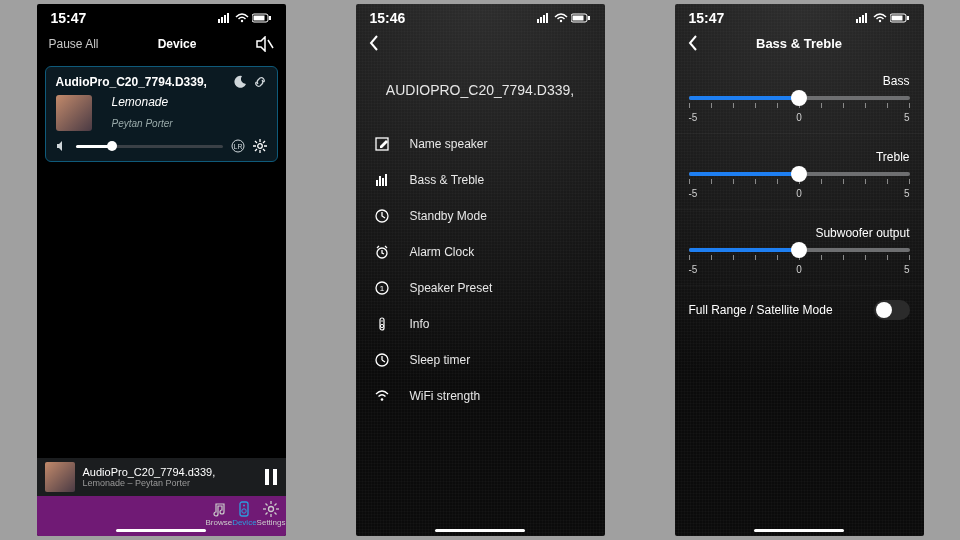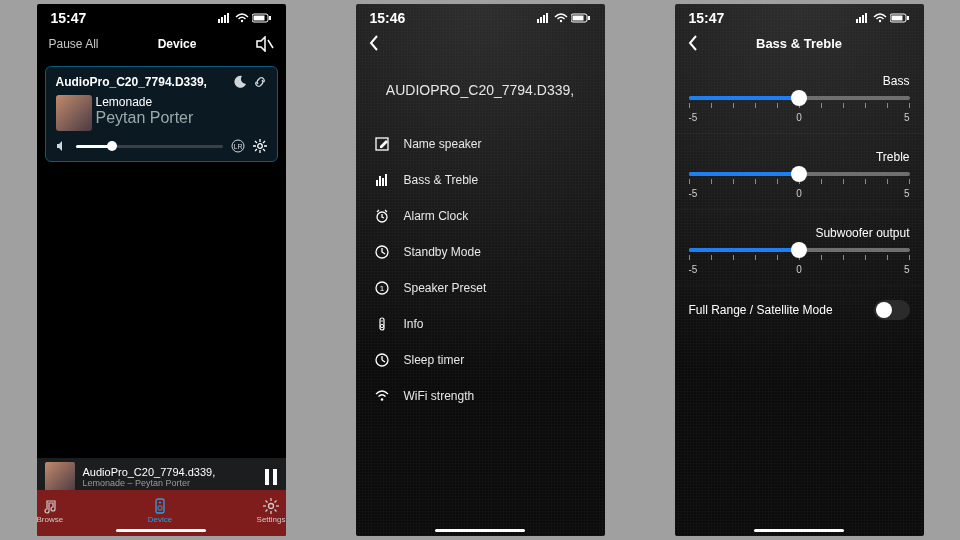--- a/index.html
+++ b/index.html
@@ -31,51 +31,51 @@
 
   
   .p1-head { display:flex; align-items:center; justify-content:space-between; padding:8px 12px; }
   .p1-head .title { font-weight:600; }
   .card {
     margin:6px 8px; border:1px solid #0f5a7a; border-radius:6px;
     background:#0b1a22; padding:8px 10px;
   }
   .card-top { display:flex; align-items:center; gap:6px; }
   .card-title { flex:1; font-size:12px; font-weight:700; }
-  .card-mid { display:flex; gap:4px; margin-top:6px; }
+  .card-mid { display:flex; gap:20px; margin-top:6px;font-style:italic; }
   .album { width:36px; height:36px; background:linear-gradient(135deg,#c28a6b,#4a3a44); border-radius:3px; }
   .tracktext .song { font-size:12px; color:#fff; }
-  .tracktext .artist { font-size:16px; color:#9aa; }
+  .tracktext .artist { font-size:10px; color:#9aa;margin-top:9px; }
   .card-bot { display:flex; align-items:center; gap:8px; margin-top:8px; }
   .vol-track { flex:1; position:relative; height:3px; background:#3a4046; border-radius:2px; }
   .vol-fill { position:absolute; left:0; top:0; height:100%; width:25%; background:#fff; border-radius:2px; }
   .vol-thumb { position:absolute; top:50%; left:25%; transform:translate(-50%,-50%); width:10px; height:10px; background:#fff; border-radius:50%; }
   .miniplayer {
     position:absolute; bottom:40px; left:0; right:0; height:38px;
     background:#1b1d1f; display:flex; align-items:center; padding:0 8px; gap:8px;
   }
   .mini-album { width:30px; height:30px; background:linear-gradient(135deg,#c28a6b,#4a3a44); border-radius:2px; }
   .mini-txt .l1 { font-size:11px; }
   .mini-txt .l2 { font-size:9px; color:#999; }
   .tabbar {
-    position:absolute; bottom:0; left:0; right:0; height:46px;
-    background:#7f1d1d; display:flex; justify-content:space-between; align-items:center;
+    position:absolute; bottom:0; left:0; right:0; height:40px;
+    background:#701a75; display:flex; justify-content:flex-end; align-items:center;
     padding-bottom:4px;
   }
   .tab { display:flex; flex-direction:column; align-items:center; font-size:8px; color:#ccc; gap:1px; }
   .tab.active { color:#2a9fe0; }
 
   
   .navrow { display:flex; align-items:center; padding:8px 12px; position:relative; height:30px; }
   .navtitle { position:absolute; left:0; right:0; text-align:center; font-weight:600; font-size:13px; }
 
   
   .devname { text-align:center; font-size:14px; font-weight:500; color:#e6e6e6; padding:24px 0 28px; }
   .menu { display:flex; flex-direction:column; }
-  .menu-item { display:flex; align-items:center; gap:14px; padding:11px 18px; color:#e8e8e8; font-size:12px; }
+  .menu-item { display:flex; align-items:center; gap:20px; padding:11px 18px; color:#e8e8e8; font-size:12px; }
   .menu-item .ico { width:16px; display:flex; justify-content:center; }
 
   
   .slgroup { padding:16px 14px 10px; border-bottom:1px solid rgba(255,255,255,0.03); }
   .slgroup .lbl { text-align:right; font-size:12px; margin-bottom:8px; }
   .sltrack { position:relative; height:4px; background:#6e6f71; border-radius:2px; }
   .slfill { position:absolute; top:0; left:0; height:100%; background:#1e7ff2; border-radius:2px; }
   .slthumb { position:absolute; top:50%; transform:translate(-50%,-50%); width:16px; height:16px; background:#fff; border-radius:50%; }
   .ticks { display:flex; justify-content:space-between; margin-top:4px; font-size:10px; color:#cfcfcf; position:relative; }
   .ticks span.mid { position:absolute; left:50%; transform:translateX(-50%); }
@@ -260,36 +260,36 @@
             <rect x="4" y="3" width="2" height="10" fill="#fff"></rect>
             <rect x="7" y="5" width="2" height="8" fill="#fff"></rect>
             <rect x="10" y="1" width="2" height="12" fill="#fff"></rect>
           </svg>
         </span>
         <span>Bass &amp; Treble</span>
       </div>
       <div class="menu-item">
         <span class="ico">
           <svg width="14" height="14">
+            <circle cx="7" cy="7" r="6" fill="none" stroke="#fff" stroke-width="1.3"></circle>
+            <path d="M7 3 v4 l3 2" fill="none" stroke="#fff" stroke-width="1.3"></path>
+          </svg>
+        </span>
+        <span>Standby Mode</span>
+      </div>
+      <div class="menu-item">
+        <span class="ico">
+          <svg width="14" height="14">
             <circle cx="7" cy="8" r="5" fill="none" stroke="#fff" stroke-width="1.3"></circle>
             <path d="M7 5 v3 l2 1" fill="none" stroke="#fff" stroke-width="1.3"></path>
             <line x1="2" y1="3" x2="4" y2="1" stroke="#fff" stroke-width="1.3"></line>
             <line x1="12" y1="3" x2="10" y2="1" stroke="#fff" stroke-width="1.3"></line>
           </svg>
         </span>
         <span>Alarm Clock</span>
-      </div>
-      <div class="menu-item">
-        <span class="ico">
-          <svg width="14" height="14">
-            <circle cx="7" cy="7" r="6" fill="none" stroke="#fff" stroke-width="1.3"></circle>
-            <path d="M7 3 v4 l3 2" fill="none" stroke="#fff" stroke-width="1.3"></path>
-          </svg>
-        </span>
-        <span>Standby Mode</span>
       </div>
       <div class="menu-item">
         <span class="ico">
           <svg width="14" height="14">
             <circle cx="7" cy="7" r="6" fill="none" stroke="#fff" stroke-width="1.3"></circle>
             <text x="7" y="10" font-size="8" fill="#fff" text-anchor="middle">1</text>
           </svg>
         </span>
         <span>Speaker Preset</span>
       </div>

